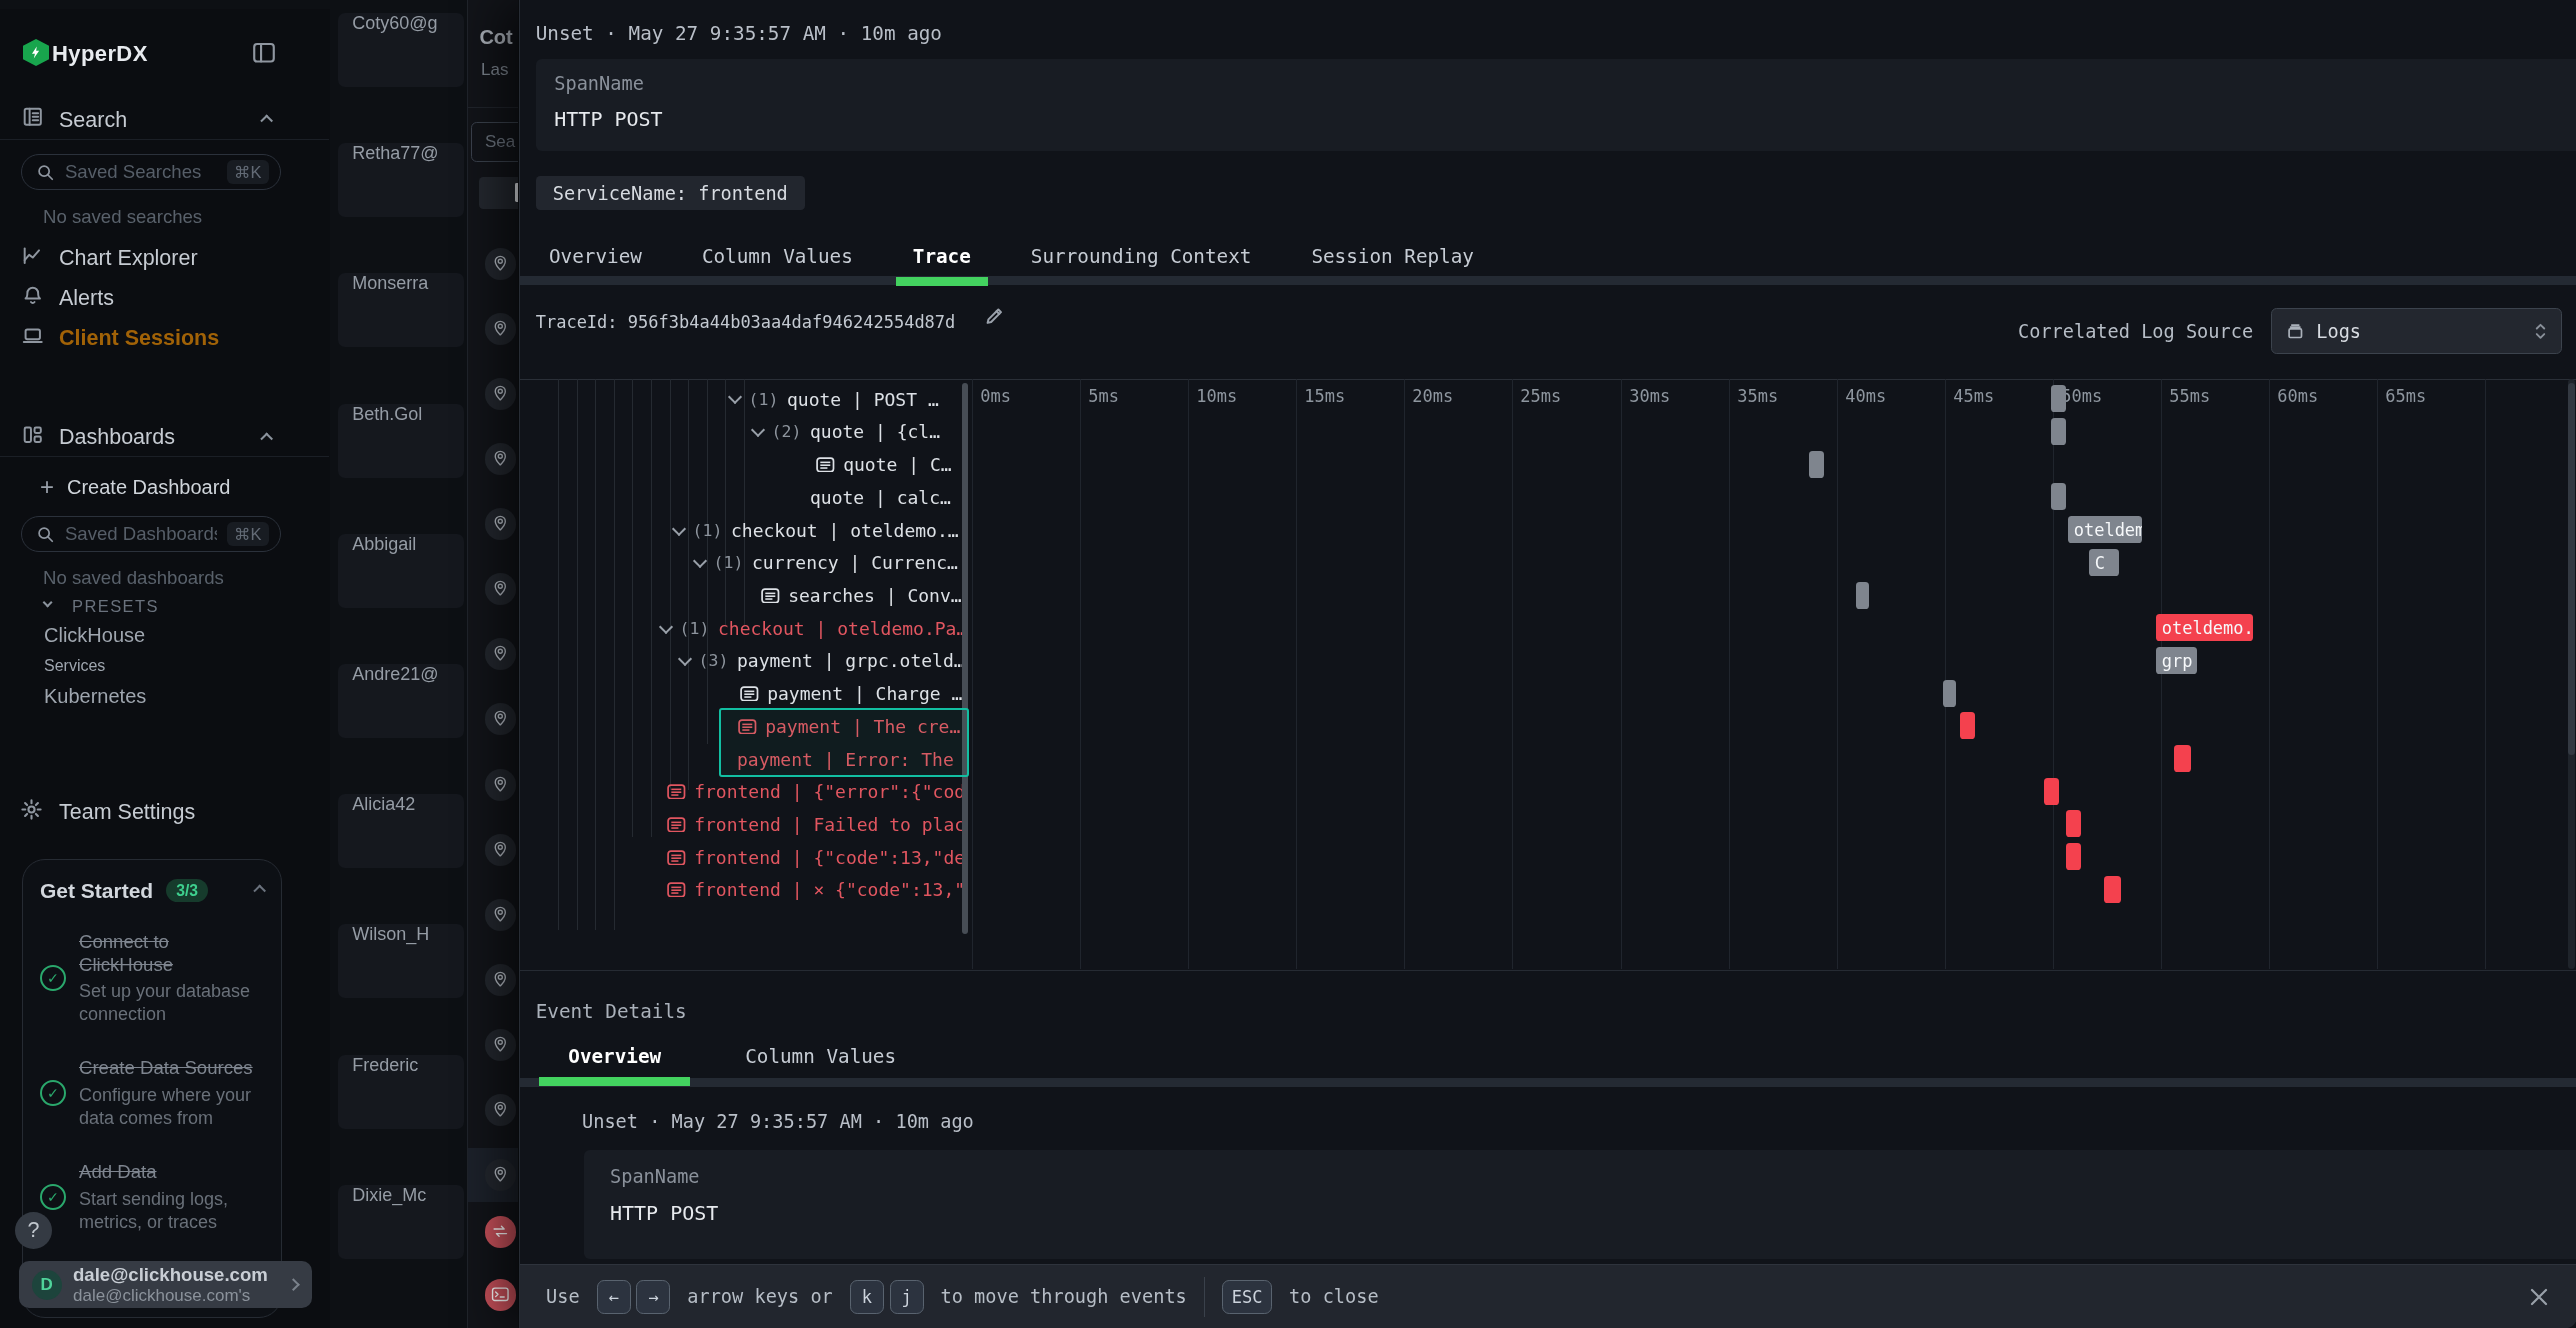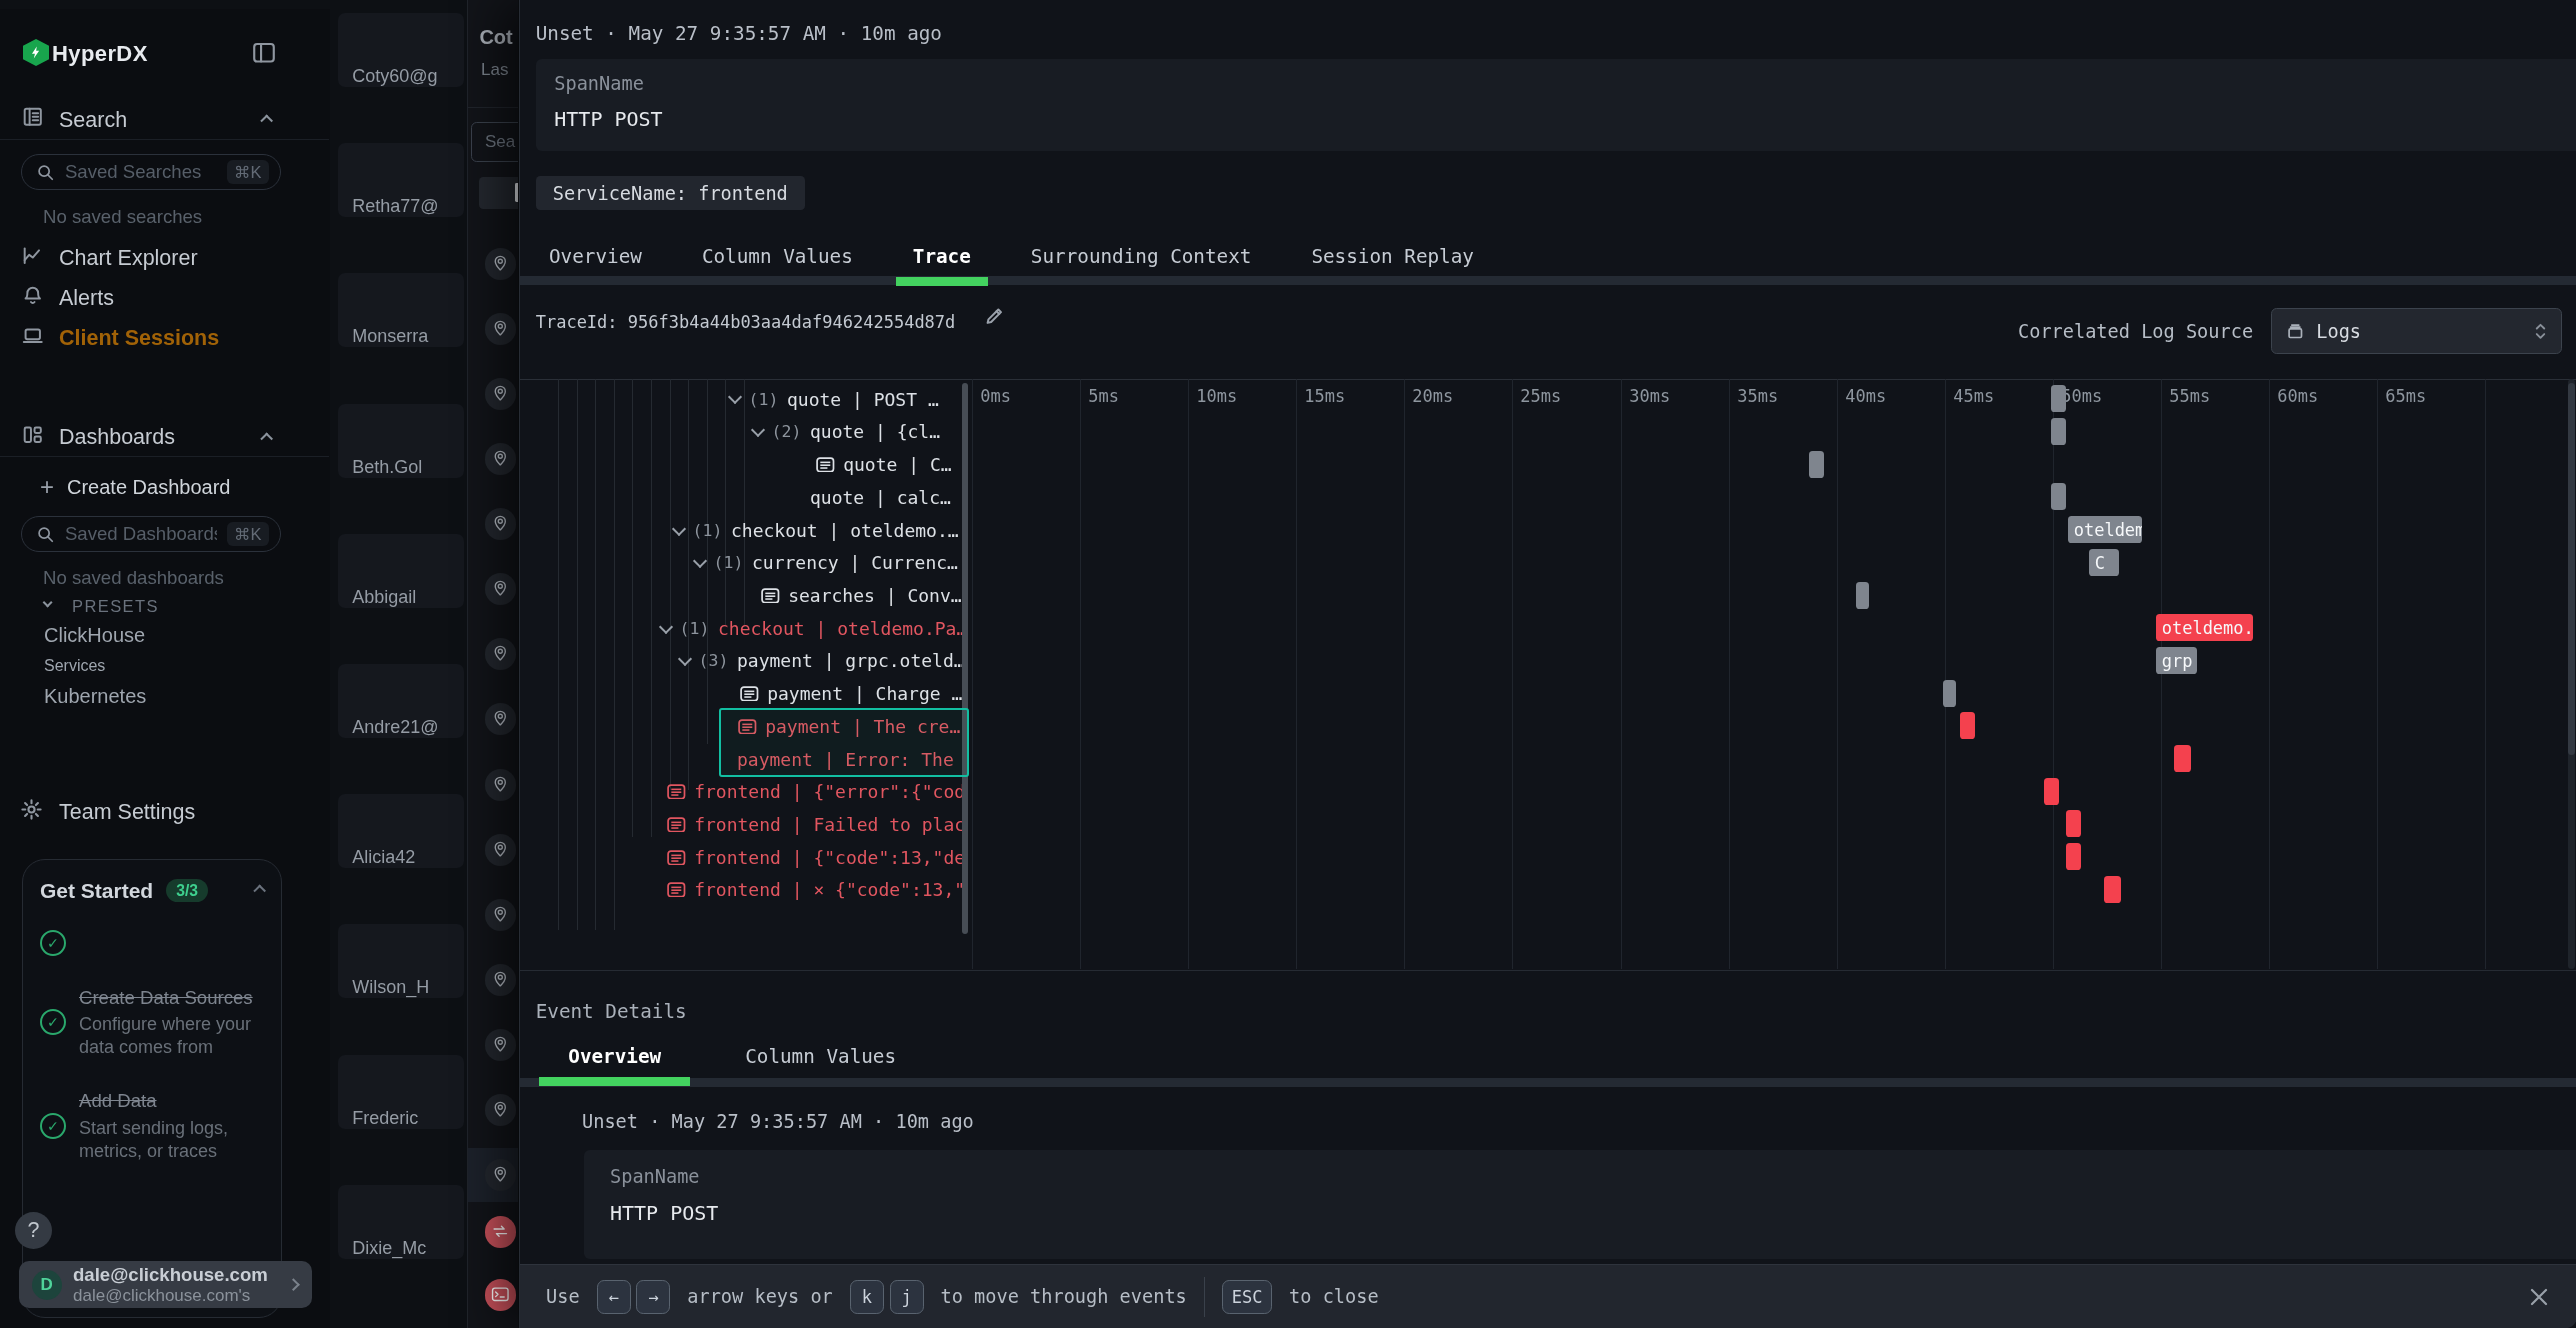--- a/index.html
+++ b/index.html
@@ -27,21 +27,21 @@
   .gs-badge { background:#163b2c; color:#3ecf8e; font-size:15.7px; font-weight:bold; border-radius:715px; padding:2.9px 10px; }
   .gs-item { display:flex; gap:13px; margin-bottom:30px; }
   .gs-check { flex:0 0 26px; width:26px; height:26px; border:2.1px solid #2aa86c; border-radius:50%; color:#2aa86c; font-size:14.3px; display:flex; align-items:center; justify-content:center; align-self:center; }
   .gs-title { font-size:18.6px; color:#7e858f; text-decoration:line-through; margin-bottom:4.3px; line-height:1.25; }
   .gs-desc { font-size:18px; color:#697079; line-height:1.28; }
   .user-chip { position:absolute; left:18.6px; top:1252px; width:293px; height:47px; background:#363b44; border-radius:10px; display:flex; align-items:center; padding:0 13px; gap:11.4px; z-index:5; }
   .avatar { width:30px; height:30px; border-radius:50%; background:#1d443c; color:#4fd39a; font-weight:bold; font-size:17px; display:flex; align-items:center; justify-content:center; }
 
   
   #session-col { position:absolute; left:330px; top:0; width:137px; height:1328px; background:#0d1014; }
-  .session-card { position:absolute; left:7.9px; width:126px; height:74px; background:#15181e; border-radius:7.2px; display:flex; align-items:flex-end; padding-left:14.3px; overflow:hidden; }
+  .session-card { position:absolute; left:7.9px; width:126px; height:74px; background:#15181e; border-radius:7.2px; display:flex; align-items:flex-start; padding-left:14.3px; overflow:hidden; }
   .session-card span { font-size:18px; color:#959ca5; white-space:nowrap; }
 
   
   #mini-panel { position:absolute; left:467px; top:0; width:51px; height:1328px; background:#121419; border-left:0.7px solid #20242b; overflow:hidden; }
   .pin-item { position:absolute; left:16.5px; width:31.5px; height:31.5px; border-radius:50%; background:#23272e; color:#b7bdc5; display:flex; align-items:center; justify-content:center; }
   .pin-item.swap, .pin-item.term { background:#c9515b; color:#fff; }
   .mini-input { position:absolute; left:2.9px; top:122px; width:66px; height:40px; border:1.4px solid #3a414c; border-radius:5.7px; display:flex; align-items:center; padding-left:13px; font-size:17px; color:#6b737e; }
   .mini-btn { position:absolute; left:11.4px; top:177px; width:62px; height:31.5px; background:#24282f; border-radius:4.3px; }
   .mini-btn i { position:absolute; left:36px; top:6.4px; width:5.7px; height:18.6px; background:#e8ebef; border-radius:1.4px; }
 
@@ -200,20 +200,24 @@
     <div class="gs-card">
       <div style="display:flex;align-items:center;gap:13px;margin-bottom:27px;">
         <span style="font-size:21px;font-weight:bold;color:#d2d7dd;">Get Started</span>
         <span class="gs-badge">3/3</span>
         <span class="cv cv-up" style="margin-left:auto;border-color:#6a727d;"></span>
       </div>
       <div>
 
       <div class="gs-item">
             <div class="gs-check">✓</div>
+            <div>
+              <div class="gs-title">Connect to ClickHouse</div>
+              <div class="gs-desc">Set up your database connection</div>
+            </div>
           </div>
           <div class="gs-item">
             <div class="gs-check">✓</div>
             <div>
               <div class="gs-title">Create Data Sources</div>
               <div class="gs-desc">Configure where your data comes from</div>
             </div>
           </div>
           <div class="gs-item">
             <div class="gs-check">✓</div>

